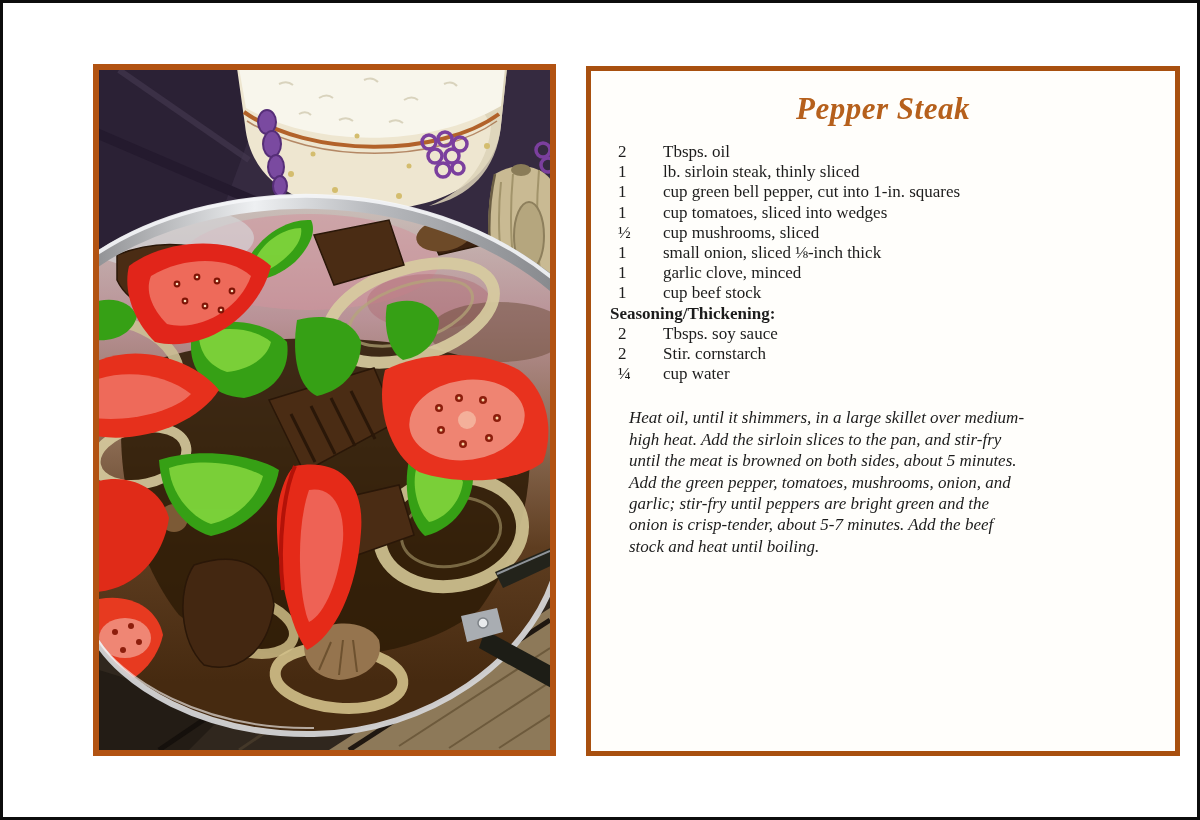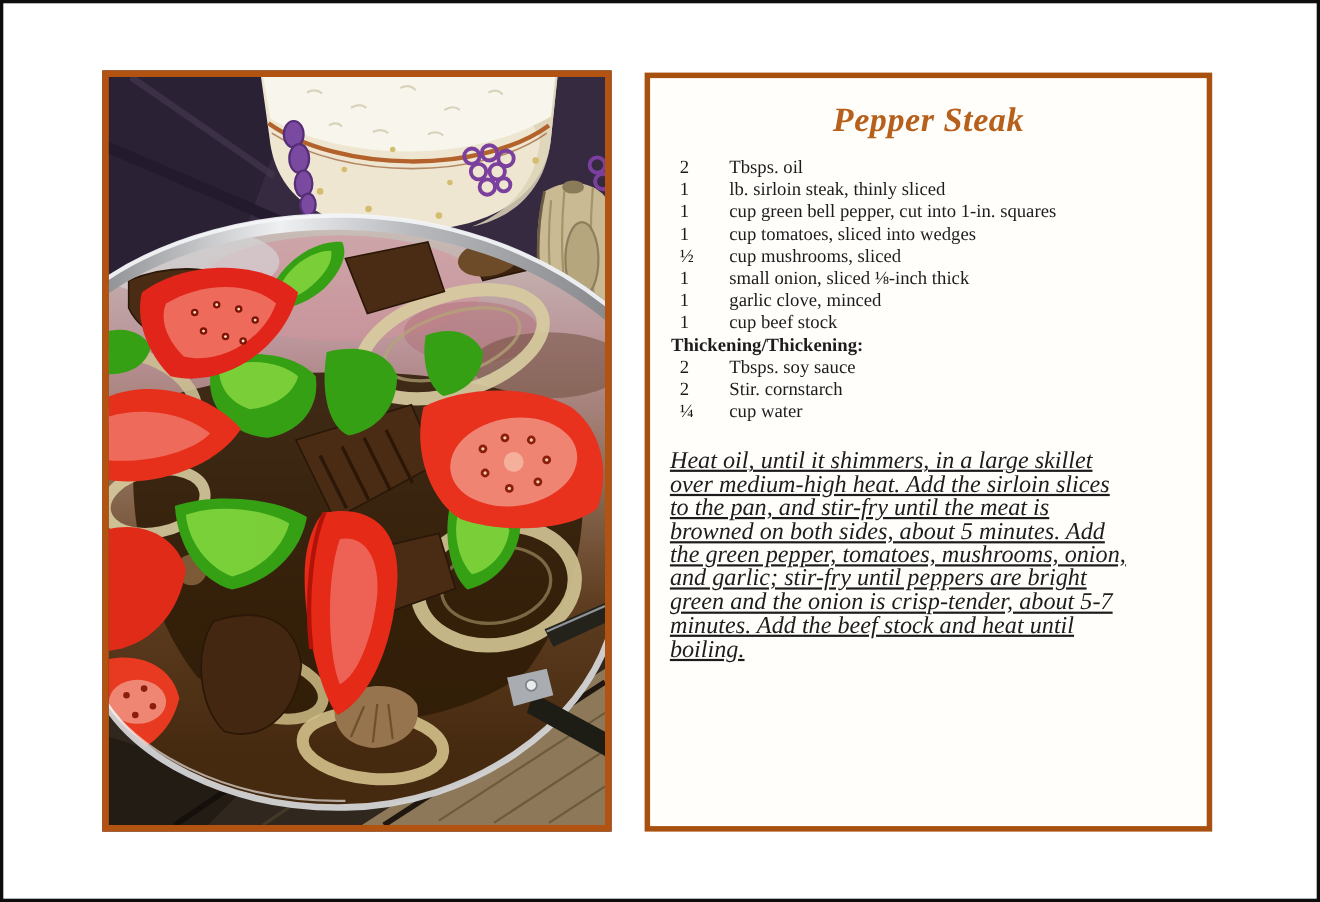--- a/index.html
+++ b/index.html
@@ -19,21 +19,21 @@
     color:var(--ink);
     overflow:hidden;
   }
   .photo-frame{
     position:absolute;left:90px;top:61px;width:463px;height:692px;
     border:6px solid var(--photo-border);
     background:#2e2435;
   }
   .photo-frame svg{display:block;width:451px;height:680px;}
   .recipe-frame{
-    position:absolute;left:583px;top:63px;width:516px;height:690px;
+    position:absolute;left:583px;top:63px;width:594px;height:690px;
     border:5px solid var(--border-orange);
     background:var(--paper);
   }
   .title{
     margin-top:20px;
     text-align:center;
     font-size:31px;
     font-weight:bold;
     font-style:italic;
     color:var(--title-orange);
@@ -45,25 +45,24 @@
   .qty{width:45px;flex:0 0 45px;}
   .item{flex:1;padding-right:20px;}
   .subheading{
     padding-left:19px;
     font-weight:bold;
     font-size:17px;
     line-height:20.2px;
   }
   .para{
     font-style:italic;
-    font-size:22px;
+    font-size:17px;
     line-height:21.4px;
-    padding-left:18px;
+    padding-left:38px;
     width:435px;
-    text-decoration:underline;
   }
   .para.first{margin-top:23px;}
   .para.second{margin-top:13px;}
 </style>
 </head>
 <body>
 
 <figure class="photo-frame">
   <svg viewBox="0 0 451 680" aria-hidden="true">
     <defs>
@@ -345,21 +344,21 @@
   <div class="row">
     <span class="qty">1</span>
     <span class="item">garlic clove, minced</span>
   </div>
 
   <div class="row">
     <span class="qty">1</span>
     <span class="item">cup beef stock</span>
   </div>
 </div>
-  <div class="subheading">Thickening/Thickening:</div>
+  <div class="subheading">Seasoning/Thickening:</div>
   <div class="ing-list compact" id="seasoning">
   <div class="row">
     <span class="qty">2</span>
     <span class="item">Tbsps. soy sauce</span>
   </div>
 
   <div class="row">
     <span class="qty">2</span>
     <span class="item">Stir. cornstarch</span>
   </div>

